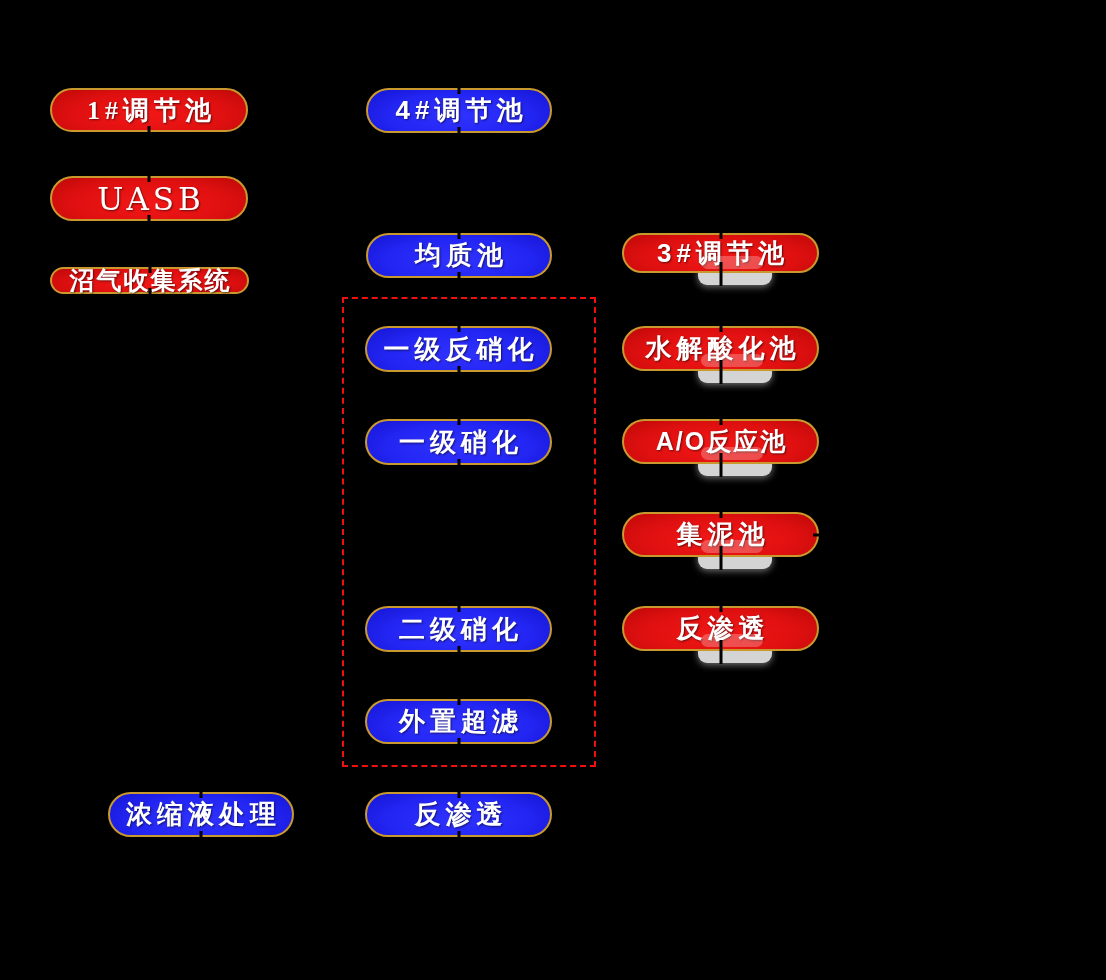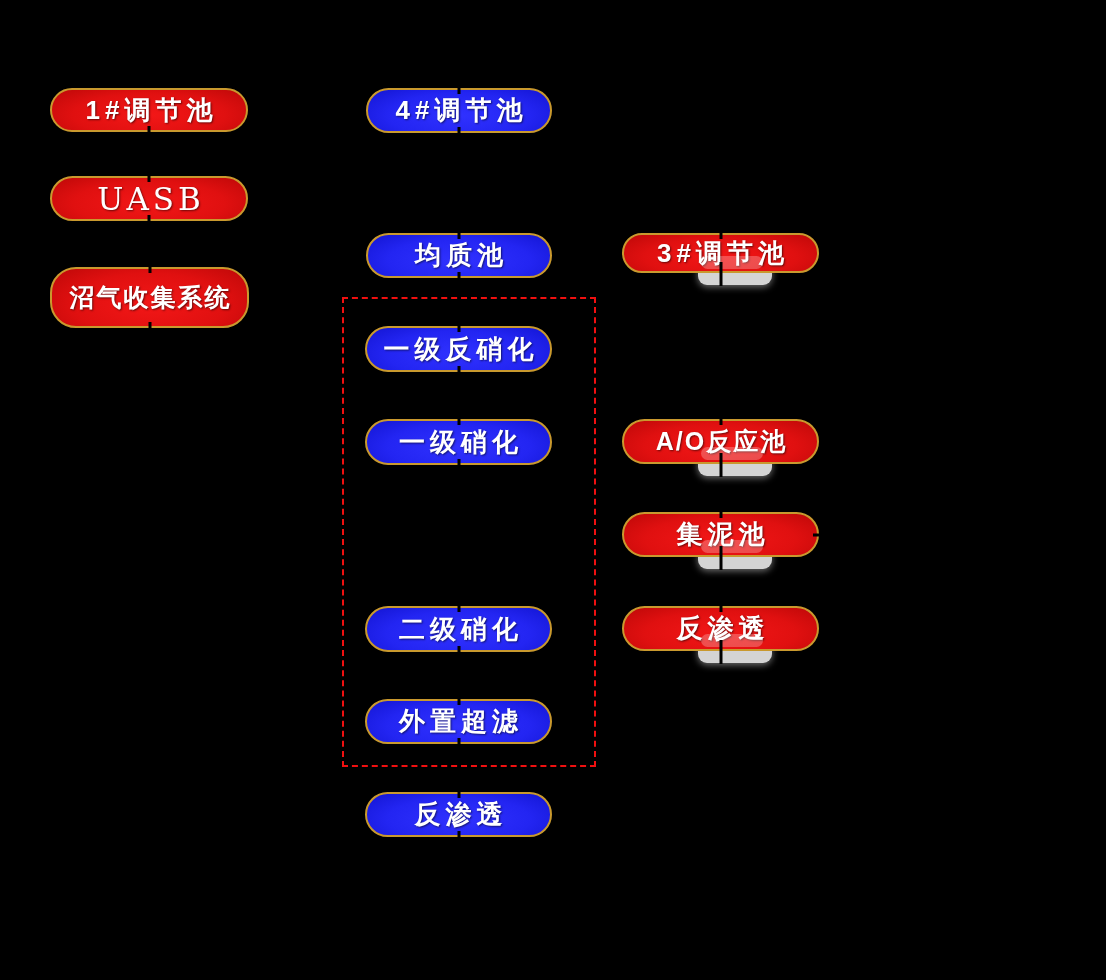--- a/index.html
+++ b/index.html
@@ -83,41 +83,41 @@
   .tick-top{left:50%;transform:translateX(-50%);top:-2px;width:3px;height:8px;}
   .tick-bottom{left:50%;transform:translateX(-50%);bottom:-2px;width:3px;height:8px;}
   .tick-left{top:50%;transform:translateY(-50%);left:-2px;width:8px;height:3px;}
   .tick-right{top:50%;transform:translateY(-50%);right:-2px;width:8px;height:3px;}
 </style>
 </head>
 <body>
 
 <div class="canvas" style="background: rgb(0, 0, 0);">
   <div class="group-box" style="left: 342px; top: 297px; width: 250px; height: 466px; border-color: rgb(240, 16, 16);"></div>
-<div class="node red" style="left: 50px; top: 88px; width: 198px; height: 44px;">
+<div class="node red" style="left: 50px; top: 88px; width: 198px; height: 44px; font-family: Liberation Serif, serif;">
       <div class="pill" style="border-radius: 25px;">
         <span class="label">1#调节池</span>
       </div>
       <div class="tick tick-bottom" style="background: rgb(0, 0, 0);"></div>
     </div>
     <div class="node blue" style="left: 366px; top: 88px; width: 186px; height: 45px;">
       <div class="pill" style="border-radius: 26px;">
         <span class="label">4#调节池</span>
       </div>
       <div class="tick tick-top" style="background: rgb(0, 0, 0);"></div>
       <div class="tick tick-bottom" style="background: rgb(0, 0, 0);"></div>
     </div>
     <div class="node red serif" style="left: 50px; top: 176px; width: 198px; height: 45px;">
       <div class="pill" style="border-radius: 26px;">
         <span class="label">UASB</span>
       </div>
       <div class="tick tick-top" style="background: rgb(0, 0, 0);"></div>
       <div class="tick tick-bottom" style="background: rgb(0, 0, 0);"></div>
     </div>
-    <div class="node red long" style="left: 50px; top: 267px; width: 199px; height: 61px;">
+    <div class="node red long" style="left: 50px; top: 267px; width: 199px; height: 27px;">
       <div class="pill" style="border-radius: 26px;">
         <span class="label">沼气收集系统</span>
       </div>
       <div class="tick tick-top" style="background: rgb(0, 0, 0);"></div>
       <div class="tick tick-bottom" style="background: rgb(0, 0, 0);"></div>
     </div>
     <div class="node blue" style="left: 366px; top: 233px; width: 186px; height: 45px;">
       <div class="pill" style="border-radius: 26px;">
         <span class="label">均质池</span>
       </div>
@@ -133,20 +133,29 @@
       <div class="cline" style="background: rgb(0, 0, 0);"></div>
       <div class="tick tick-top" style="background: rgb(0, 0, 0);"></div>
     </div>
     <div class="node blue" style="left: 365px; top: 326px; width: 187px; height: 46px;">
       <div class="pill" style="border-radius: 26px;">
         <span class="label">一级反硝化</span>
       </div>
       <div class="tick tick-top" style="background: rgb(0, 0, 0);"></div>
       <div class="tick tick-bottom" style="background: rgb(0, 0, 0);"></div>
     </div>
+    <div class="node red" style="left: 622px; top: 326px; width: 197px; height: 45px;">
+      <div class="band" style="background: rgb(212, 212, 212);"></div>
+      <div class="pill" style="border-radius: 26px;">
+        <span class="label">水解酸化池</span>
+      </div>
+      <div class="hl"></div>
+      <div class="cline" style="background: rgb(0, 0, 0);"></div>
+      <div class="tick tick-top" style="background: rgb(0, 0, 0);"></div>
+    </div>
     <div class="node blue" style="left: 365px; top: 419px; width: 187px; height: 46px;">
       <div class="pill" style="border-radius: 26px;">
         <span class="label">一级硝化</span>
       </div>
       <div class="tick tick-top" style="background: rgb(0, 0, 0);"></div>
       <div class="tick tick-bottom" style="background: rgb(0, 0, 0);"></div>
     </div>
     <div class="node red long" style="left: 622px; top: 419px; width: 197px; height: 45px;">
       <div class="band" style="background: rgb(212, 212, 212);"></div>
       <div class="pill" style="border-radius: 26px;">
@@ -178,20 +187,27 @@
       <div class="pill" style="border-radius: 26px;">
         <span class="label">反渗透</span>
       </div>
       <div class="hl"></div>
       <div class="cline" style="background: rgb(0, 0, 0);"></div>
       <div class="tick tick-top" style="background: rgb(0, 0, 0);"></div>
     </div>
     <div class="node blue" style="left: 365px; top: 699px; width: 187px; height: 45px;">
       <div class="pill" style="border-radius: 26px;">
         <span class="label">外置超滤</span>
+      </div>
+      <div class="tick tick-top" style="background: rgb(0, 0, 0);"></div>
+      <div class="tick tick-bottom" style="background: rgb(0, 0, 0);"></div>
+    </div>
+    <div class="node blue" style="left: 108px; top: 792px; width: 186px; height: 45px;">
+      <div class="pill" style="border-radius: 26px;">
+        <span class="label">浓缩液处理</span>
       </div>
       <div class="tick tick-top" style="background: rgb(0, 0, 0);"></div>
       <div class="tick tick-bottom" style="background: rgb(0, 0, 0);"></div>
     </div>
     <div class="node blue" style="left: 365px; top: 792px; width: 187px; height: 45px;">
       <div class="pill" style="border-radius: 26px;">
         <span class="label">反渗透</span>
       </div>
       <div class="tick tick-top" style="background: rgb(0, 0, 0);"></div>
       <div class="tick tick-bottom" style="background: rgb(0, 0, 0);"></div>

